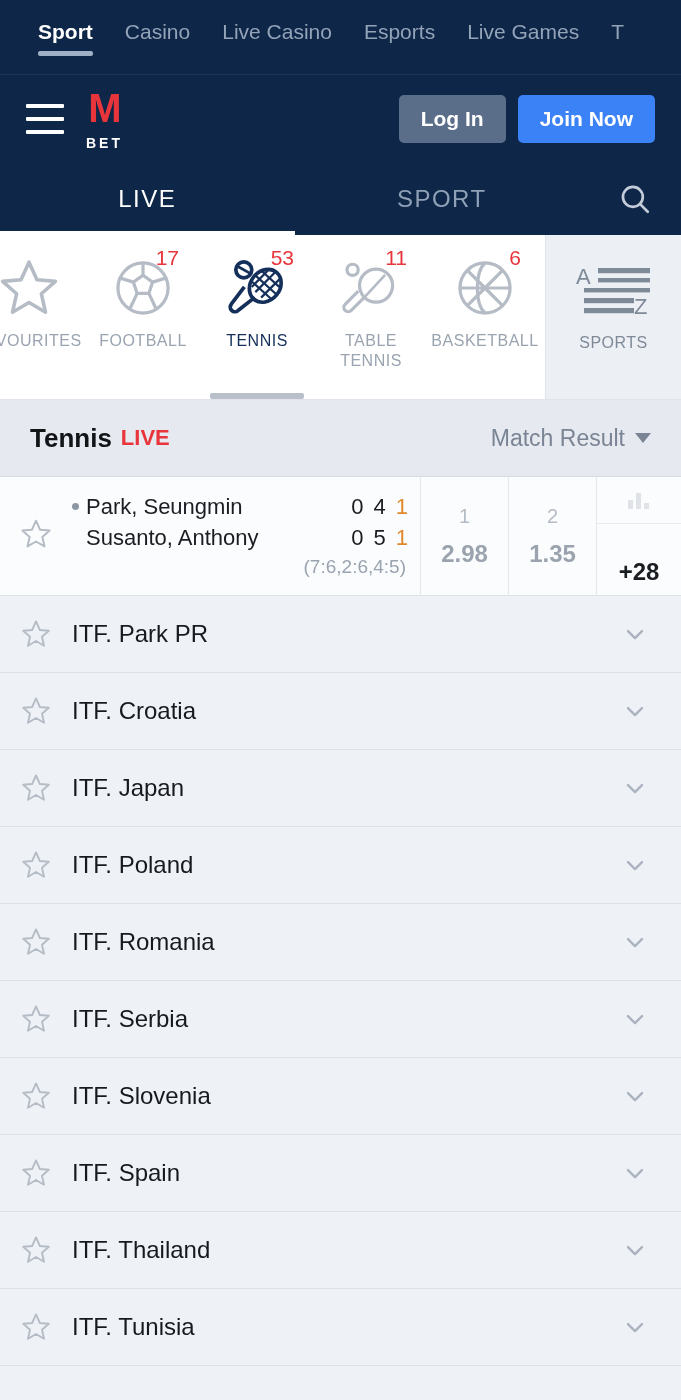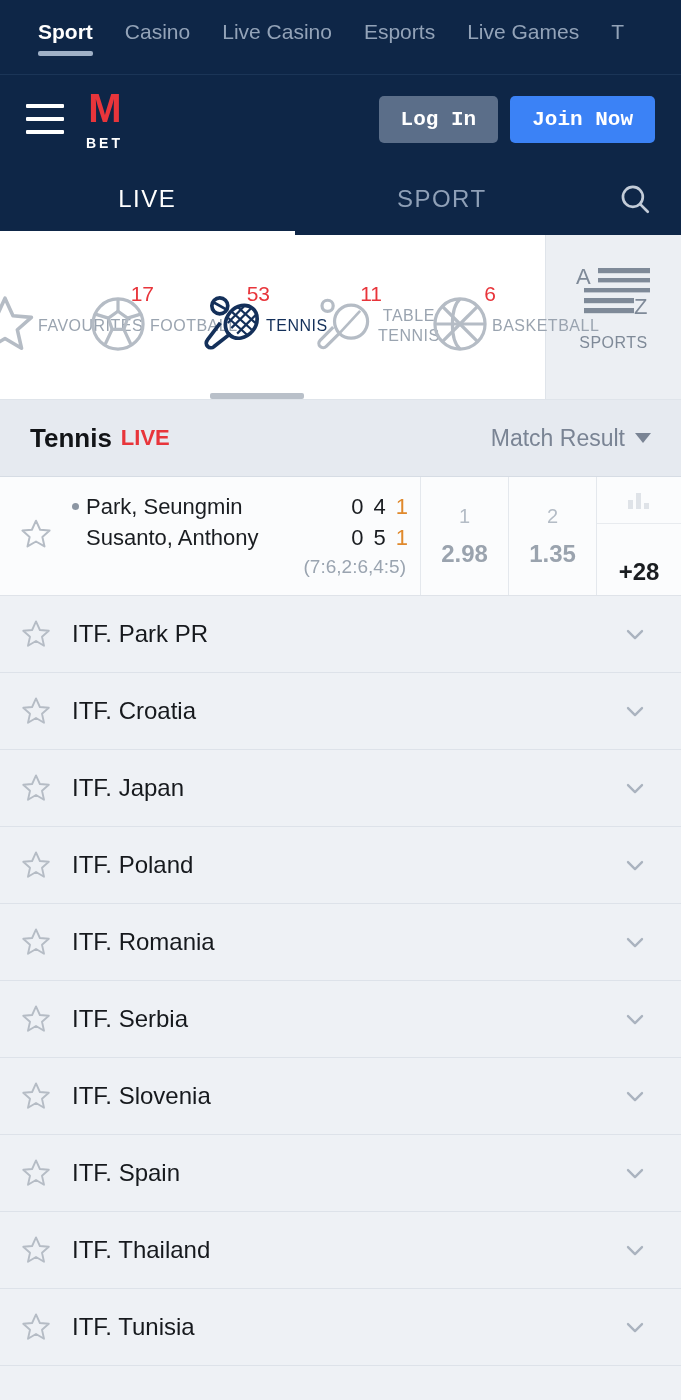--- a/index.html
+++ b/index.html
@@ -55,21 +55,21 @@
   }
   .hamburger {
     width: 38px; height: 30px;
     display: flex; flex-direction: column; justify-content: space-between;
     margin-right: 22px;
   }
   .hamburger span { display: block; height: 4px; background: #ffffff; border-radius: 1px; }
   .logo { display: flex; flex-direction: column; align-items: center; line-height: 1; }
   .logo-m { color: #e8353b; font-size: 40px; font-weight: bold; letter-spacing: -1px; }
   .logo-bet { color: #ffffff; font-size: 14px; font-weight: bold; letter-spacing: 3px; margin-top: 8px; }
-  .header-actions { margin-left: auto; display: flex; gap: 12px; font-family: Liberation Mono, monospace; }
+  .header-actions { margin-left: auto; display: flex; gap: 12px; }
   .btn {
     border: none;
     border-radius: 5px;
     font-size: 21px;
     font-weight: bold;
     color: #ffffff;
     padding: 12px 22px;
     font-family: inherit;
     cursor: pointer;
   }
@@ -116,21 +116,21 @@
   }
   .sports-scroll {
     display: flex;
     align-items: stretch;
     flex: 1;
     margin-left: -28px;
   }
   .sport-item {
     width: 114px;
     flex: 0 0 114px;
-    display: flex; flex-direction: row;
+    display: flex; flex-direction: column;
     align-items: center;
     padding-top: 14px;
     position: relative;
   }
   .sport-icon-wrap { position: relative; height: 78px; display: flex; align-items: center; justify-content: center; }
   .sport-badge {
     position: absolute;
     top: -2px; right: -4px;
     color: #e8353b;
     font-size: 21px;

